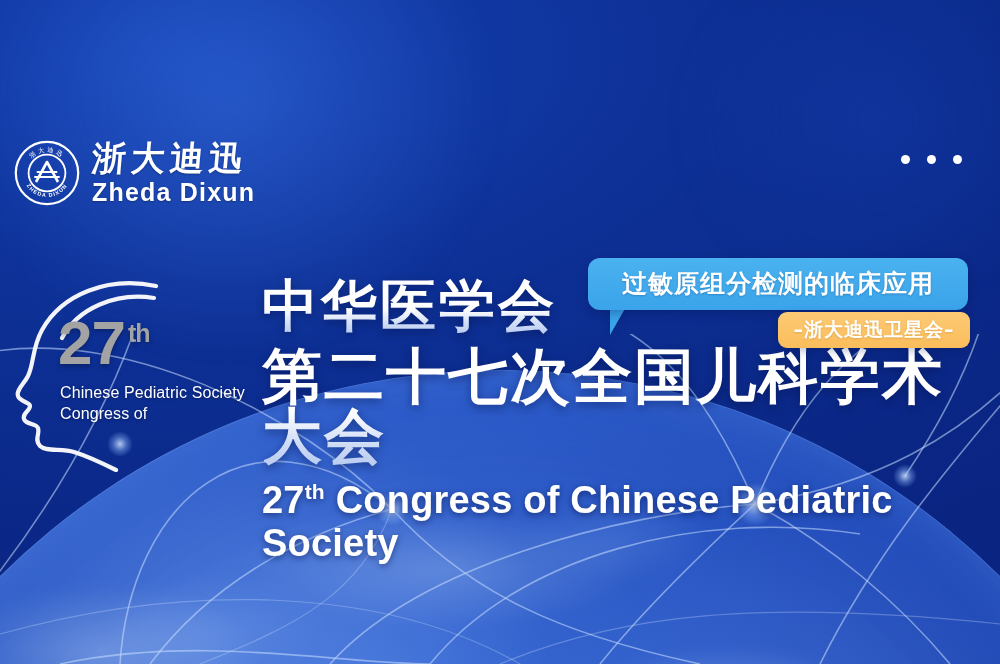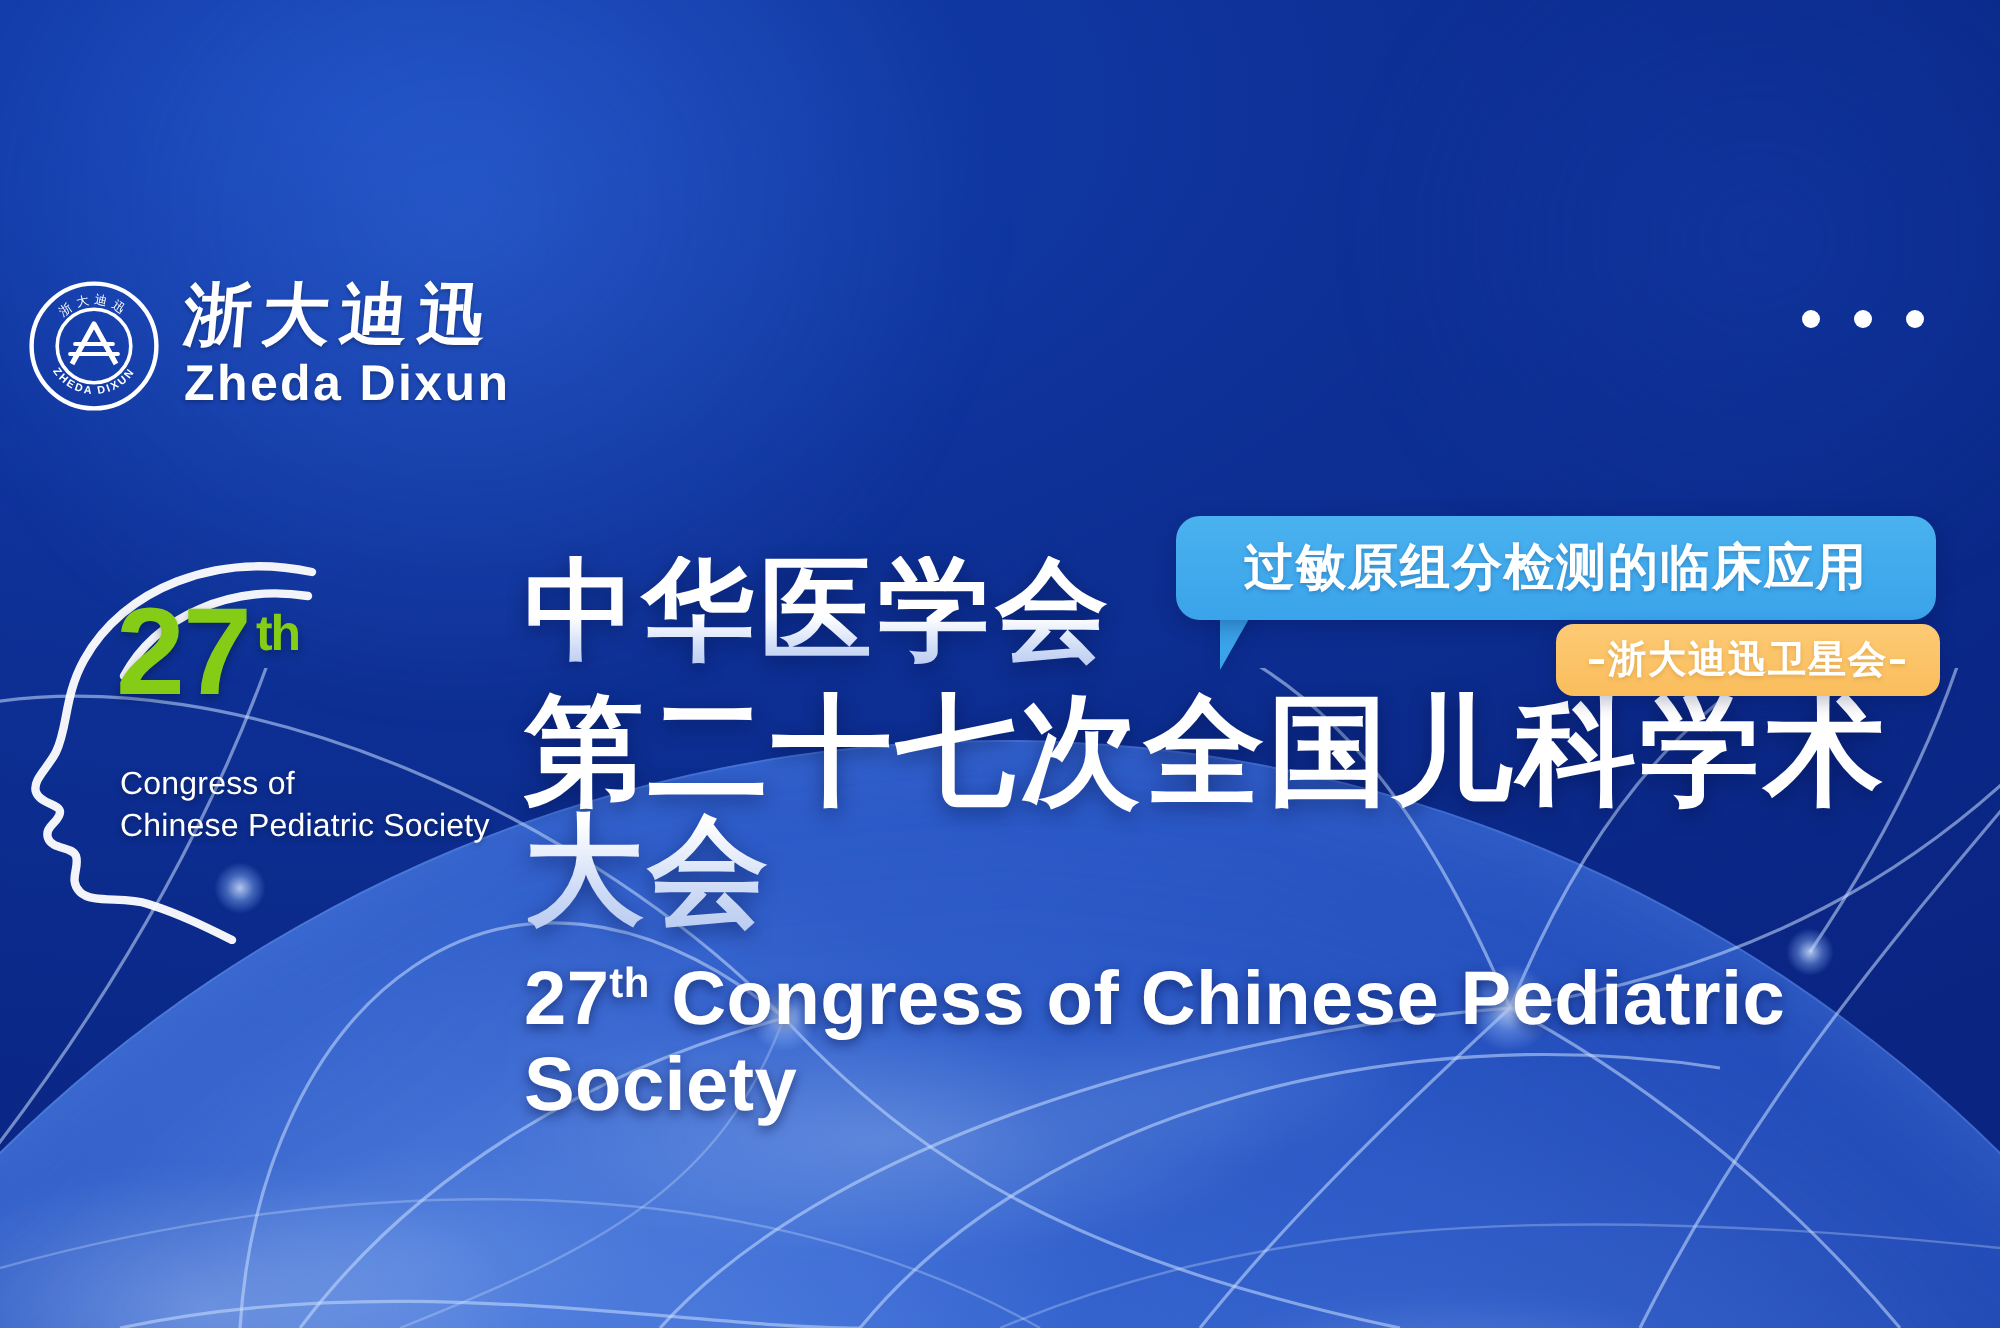--- a/index.html
+++ b/index.html
@@ -71,21 +71,21 @@
   .brand-en{font-size:25px;font-weight:700;color:#fff;letter-spacing:1.2px;margin-top:5px;
     text-shadow:0 1px 2px rgba(0,0,0,.28);}
 
   
   .dots{position:absolute;right:38px;top:155px;display:flex;gap:17px;}
   .dots i{display:block;width:9px;height:9px;border-radius:50%;background:#fff;}
 
   
   .emblem{position:absolute;left:4px;top:272px;width:258px;height:200px;}
   .emblem svg{position:absolute;left:0;top:0;}
-  .emblem-num{position:absolute;left:58px;top:296px;font-size:62px;font-weight:700;color:#84cc16;
+  .emblem-num{position:absolute;left:58px;top:312px;font-size:62px;font-weight:700;color:#a3a3a3;
     line-height:1;letter-spacing:-1px;text-shadow:0 2px 5px rgba(0,0,0,.30);}
   .emblem-num sup{font-size:25px;font-weight:700;top:-.78em;margin-left:3px;}
   .emblem-sub{position:absolute;left:60px;top:382px;font-size:16px;color:#fff;line-height:1.32;
     letter-spacing:.1px;text-shadow:0 1px 3px rgba(0,0,0,.35);}
 
   
   .title-block{position:absolute;left:262px;top:278px;width:740px;}
   .t-cn{font-family:"DejaVu Sans","Liberation Sans",sans-serif;font-weight:700;color:#fff;
     letter-spacing:3px;line-height:1;
     background:linear-gradient(180deg,#ffffff 0%,#ffffff 54%,#cfdcf6 82%,#b9cbf0 100%);
@@ -203,22 +203,22 @@
                  C36,162 30,168 36,174 C42,180 58,176 70,180
                  C86,185 100,192 112,198"></path>
         <path d="M150,26 C112,20 74,36 58,66"></path>
       </g>
     </svg>
   </div>
   <div class="emblem-num">
     <span>27</span><sup>th</sup>
   </div>
   <div class="emblem-sub">
+    <div>Chinese Pediatric Society</div>
     <div>Congress of</div>
-    <div>Chinese Pediatric Society</div>
   </div>
 
   <div class="title-block">
     <div class="t-cn t-cn1">中华医学会</div>
     <div class="t-cn t-cn2">第二十七次全国儿科学术大会</div>
     <div class="t-en"><span>27</span><sup>th</sup><span> Congress of Chinese Pediatric Society</span></div>
   </div>
 
   <div class="bubble-tail"></div>
   <div class="bubble">

